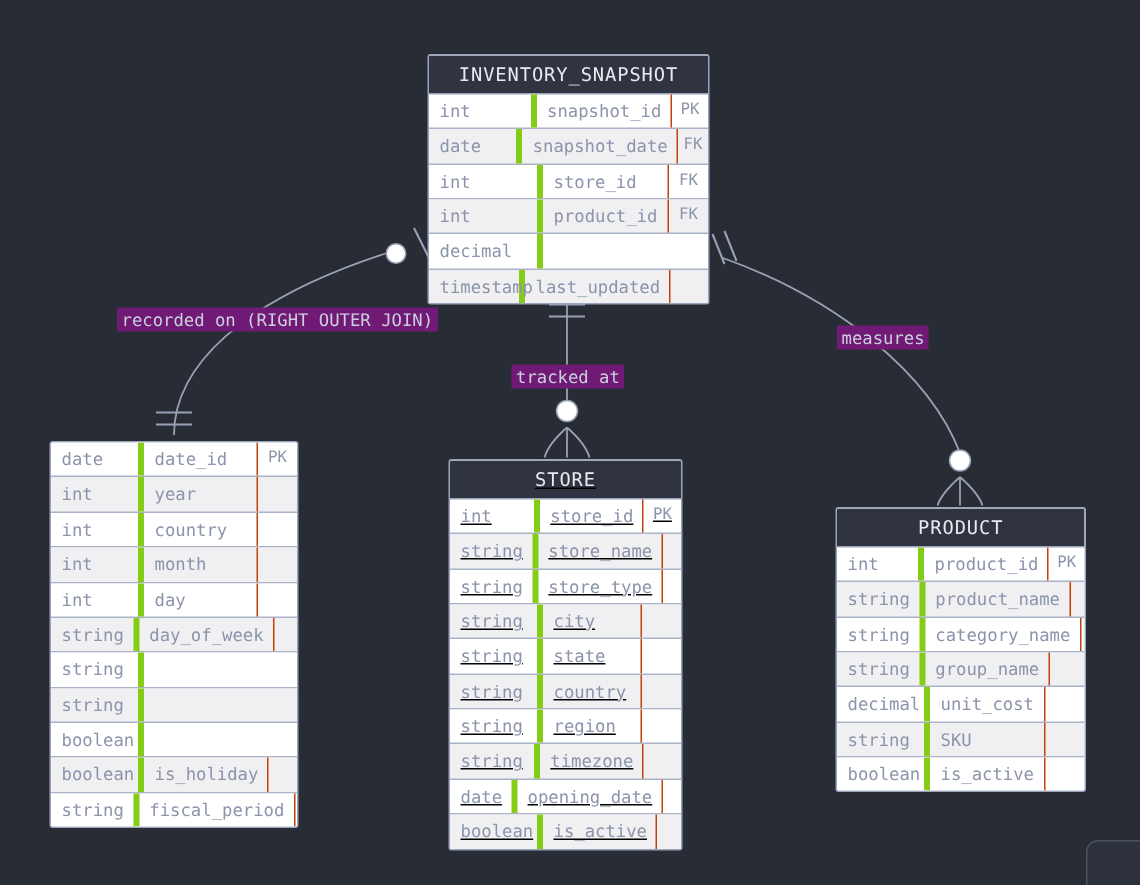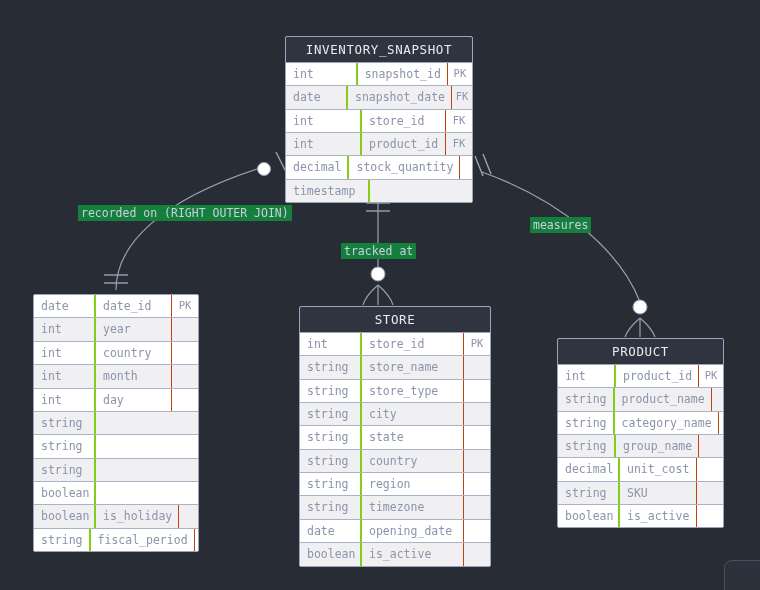--- a/index.html
+++ b/index.html
@@ -46,36 +46,36 @@
   .attr-row.even { background: #f0f0f2; }
   .attr-type, .attr-name, .attr-key {
     font-size: 11.5px;
     color: #8c94ab;
     padding: 4px 6px 4px 7px;
     line-height: 1.25;
     white-space: nowrap;
     box-sizing: border-box;
   }
   .attr-type {
-    border-right: 2px solid #84cc16;
+    border-right: 4px solid #84cc16;
   }
   .attr-name {
     flex: 1;
     border-right: 1px solid #c2410c;
   }
   .attr-key {
     text-align: center;
     padding-left: 0; padding-right: 0;
     font-size: 10.5px;
     color: #8c94ab;
   }
 
   .edge-label {
     position: absolute;
-    background: #15803d;
+    background: #701a75;
     color: #c9cfdd;
     font-size: 11.5px;
     line-height: 1.25;
     padding: 1px 3px;
     white-space: nowrap;
     font-family: "DejaVu Sans Mono", "Liberation Mono", monospace;
   }
   .corner-widget {
     position: absolute;
     right: -12px; bottom: -14px;
@@ -153,25 +153,25 @@
           <div class="attr-name">store_id</div>
           <div class="attr-key" style="width: 26px;">FK</div>
         </div>
         <div class="attr-row even">
           <div class="attr-type" style="width: 76px;">int</div>
           <div class="attr-name">product_id</div>
           <div class="attr-key" style="width: 26px;">FK</div>
         </div>
         <div class="attr-row odd">
           <div class="attr-type" style="width: 76px;">decimal</div>
-          <div class="attr-name">stock_quantity</div>
-          <div class="attr-key" style="width: 26px;"></div>
-        </div>
-        <div class="attr-row even">
-          <div class="attr-type" style="width: 84px;">timestamp</div>
+          <div class="attr-key" style="width: 26px;"></div>
+        </div>
+        <div class="attr-row even">
+          <div class="attr-type" style="width: 64px;">timestamp</div>
+          <div class="attr-name">last_updated</div>
           <div class="attr-key" style="width: 26px;"></div>
         </div>
       </div>
       <div class="entity" style="left: 33px; top: 294px; width: 166px;">
         <div class="attr-row odd">
           <div class="attr-type" style="width: 62px;">date</div>
           <div class="attr-name">date_id</div>
           <div class="attr-key" style="width: 26px;">PK</div>
         </div>
         <div class="attr-row even">
@@ -189,20 +189,21 @@
           <div class="attr-name">month</div>
           <div class="attr-key" style="width: 26px;"></div>
         </div>
         <div class="attr-row odd">
           <div class="attr-type" style="width: 62px;">int</div>
           <div class="attr-name">day</div>
           <div class="attr-key" style="width: 26px;"></div>
         </div>
         <div class="attr-row even">
           <div class="attr-type" style="width: 62px;">string</div>
+          <div class="attr-name">day_of_week</div>
           <div class="attr-key" style="width: 26px;"></div>
         </div>
         <div class="attr-row odd">
           <div class="attr-type" style="width: 62px;">string</div>
           <div class="attr-key" style="width: 26px;"></div>
         </div>
         <div class="attr-row even">
           <div class="attr-type" style="width: 62px;">string</div>
           <div class="attr-key" style="width: 26px;"></div>
         </div>
@@ -214,21 +215,21 @@
           <div class="attr-type" style="width: 62px;">boolean</div>
           <div class="attr-name">is_holiday</div>
           <div class="attr-key" style="width: 26px;"></div>
         </div>
         <div class="attr-row odd">
           <div class="attr-type" style="width: 62px;">string</div>
           <div class="attr-name">fiscal_period</div>
           <div class="attr-key" style="width: 26px;"></div>
         </div>
       </div>
-      <div class="entity" style="left: 299px; top: 306px; width: 192px;">
+      <div class="entity" style="left: 299px; top: 306px; width: 156px; text-decoration: underline;">
         <div class="entity-title">STORE</div>
         <div class="attr-row odd">
           <div class="attr-type" style="width: 62px;">int</div>
           <div class="attr-name">store_id</div>
           <div class="attr-key" style="width: 26px;">PK</div>
         </div>
         <div class="attr-row even">
           <div class="attr-type" style="width: 62px;">string</div>
           <div class="attr-name">store_name</div>
           <div class="attr-key" style="width: 26px;"></div>
@@ -309,17 +310,17 @@
         <div class="attr-row odd">
           <div class="attr-type" style="width: 62px;">boolean</div>
           <div class="attr-name">is_active</div>
           <div class="attr-key" style="width: 26px;"></div>
         </div>
       </div>
     </div>
   <div id="labels-layer">
       <div class="edge-label" style="left: 78px; top: 205px;">recorded on (RIGHT OUTER JOIN)</div>
       <div class="edge-label" style="left: 341px; top: 243px;">tracked at</div>
-      <div class="edge-label" style="left: 530px; top: 217px;">measures</div>
+      <div class="edge-label" style="left: 558px; top: 217px;">measures</div>
     </div>
 
   <div class="corner-widget"></div>
 </div>
 
 </body></html>

